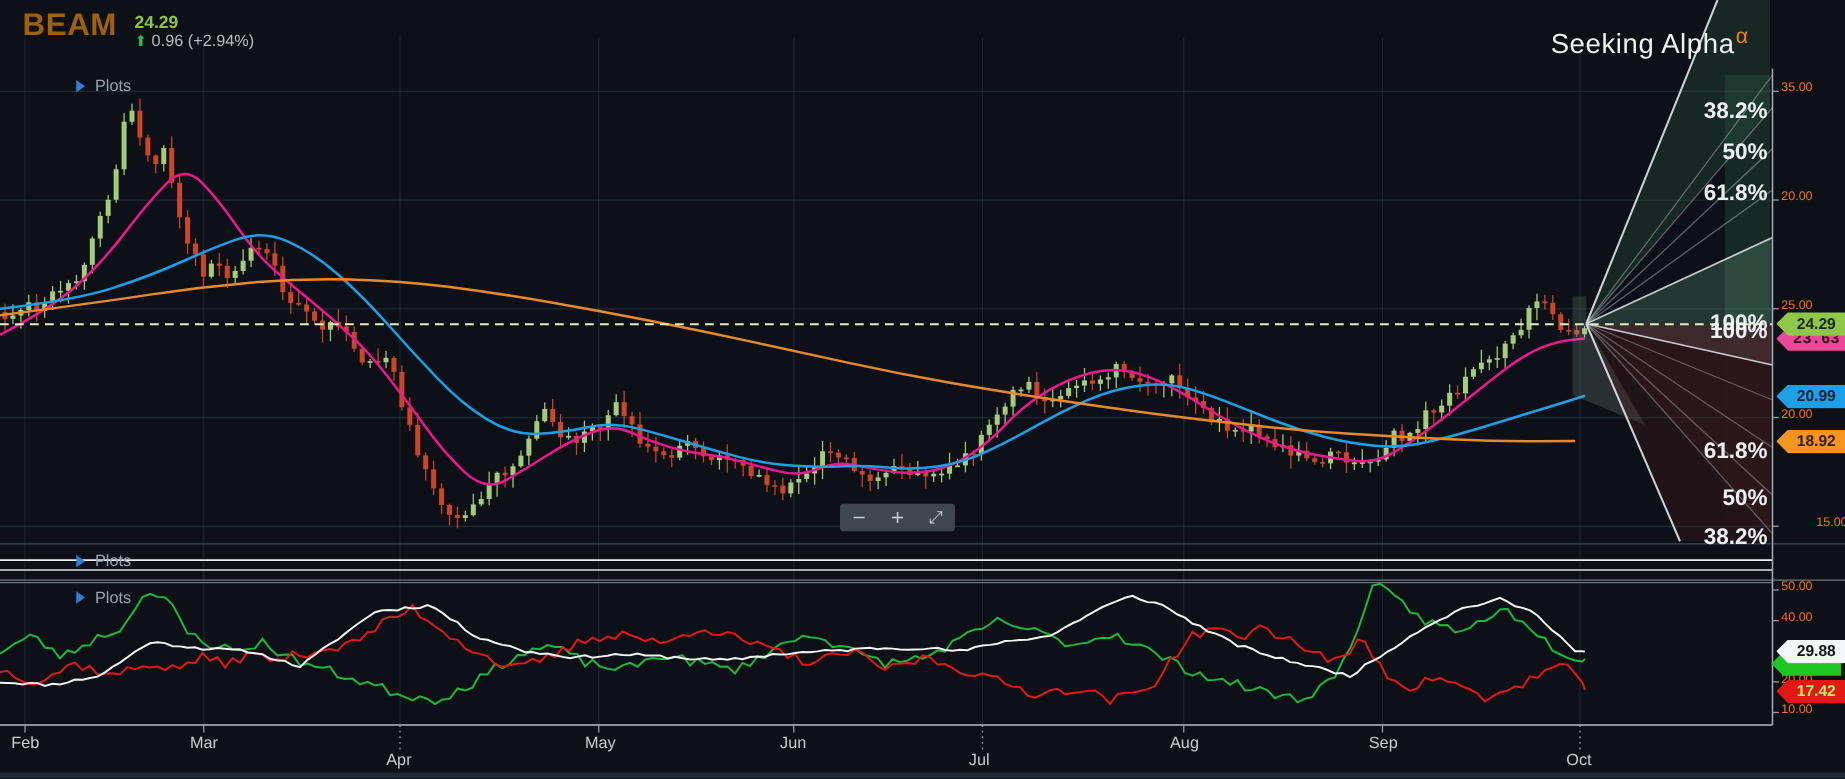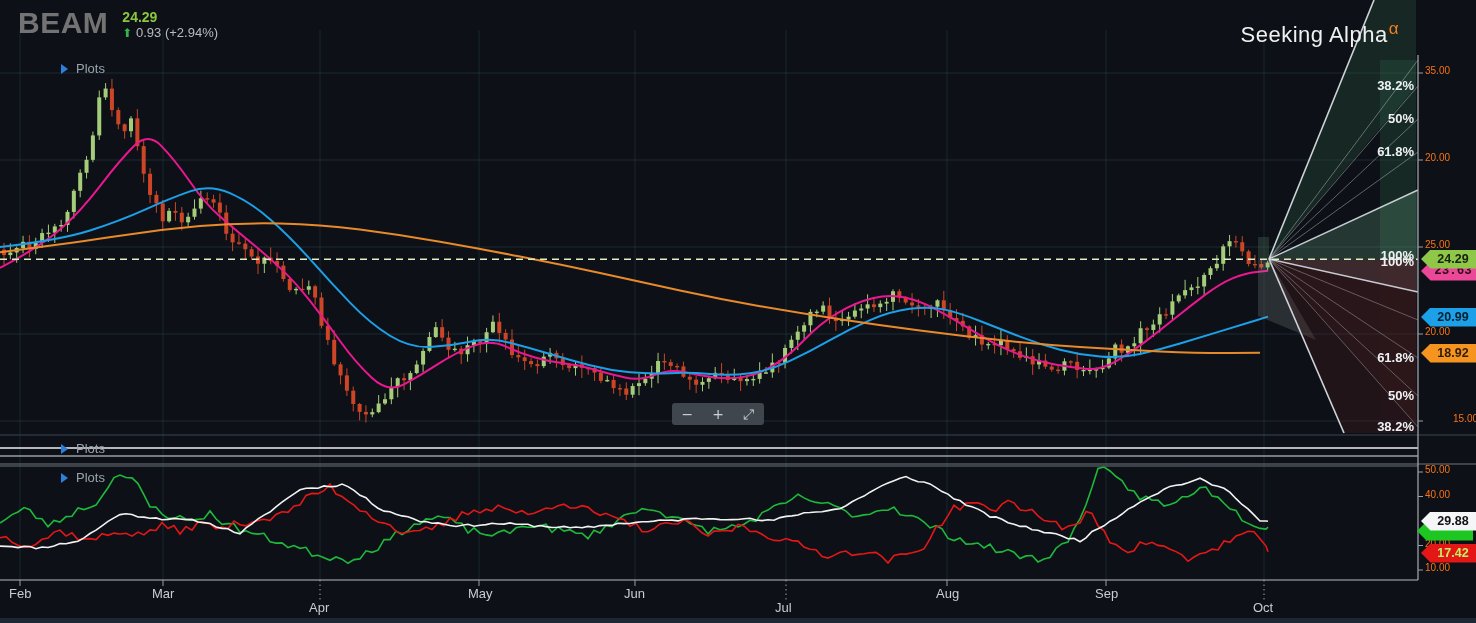--- a/index.html
+++ b/index.html
@@ -1,37 +1,37 @@
 <!DOCTYPE html>
 <html><head>
 <meta charset="utf-8">
 <style>
   html,body{margin:0;padding:0;background:#0d1117;}
   .app{position:relative;width:1476px;height:623px;background:#0d1117;overflow:hidden;
        font-family:"Liberation Sans",sans-serif;-webkit-font-smoothing:antialiased;}
   svg{position:absolute;left:0;top:0;}
   .hdr{position:absolute;left:18px;top:8px;display:flex;align-items:flex-start;z-index:5;}
-  .symbol{font-size:30px;font-weight:bold;color:#737373;letter-spacing:0.5px;line-height:1;}
+  .symbol{font-size:25px;font-weight:bold;color:#a16207;letter-spacing:0.5px;line-height:1;}
   .quote{margin-left:14px;margin-top:2px;}
   .price{color:#8cc63e;font-size:14px;font-weight:bold;line-height:1.1;}
   .change{color:#b7bcc1;font-size:13px;line-height:1.2;}
   .change .arr{color:#37b34a;font-size:12px;}
   .brand{position:absolute;right:78px;top:22px;font-family:Liberation Sans, sans-serif;
          color:#f0f0f0;font-size:22px;letter-spacing:0.5px;z-index:5;text-align:right;}
   .brand .alpha{color:#f47d20;font-size:17px;position:relative;top:-8px;left:1px;font-style:normal;}
   .plots{position:absolute;display:flex;align-items:center;gap:8px;color:#9aa3ad;
          font-size:13px;z-index:6;cursor:pointer;padding-left:48px;}
   .tri{width:0;height:0;border-left:7px solid #2d7fdb;border-top:5px solid transparent;
        border-bottom:5px solid transparent;display:inline-block;}
   .toolbar{position:absolute;left:672px;top:403px;width:92px;height:22px;background:#40464d;
            border-radius:3px;display:flex;z-index:6;overflow:hidden;}
   .toolbar button{flex:1;background:transparent;border:none;color:#ccd1d6;font-size:14px;
                   line-height:22px;padding:0;cursor:pointer;font-family:"DejaVu Sans",sans-serif;}
   .lbl{position:absolute;color:#f97316;font-size:10px;white-space:nowrap;z-index:4;}
-  .fib{position:absolute;color:#eef1f3;font-size:13px;font-weight:bold;white-space:nowrap;
+  .fib{position:absolute;color:#eef1f3;font-size:18px;font-weight:bold;white-space:nowrap;
        text-align:right;width:60px;z-index:4;}
   .mon{position:absolute;color:#c8cdd2;font-size:13px;white-space:nowrap;z-index:4;}
   .tag{position:absolute;width:56px;height:19px;font-size:12.5px;font-weight:bold;
        line-height:19px;text-align:center;padding-left:8px;box-sizing:border-box;
        clip-path:polygon(0 50%,17% 0,100% 0,100% 100%,17% 100%);z-index:5;}
 </style>
 </head>
 <body>
 
 <div class="app">
@@ -523,21 +523,21 @@
         <line x1="1418" y1="496.5" x2="1423" y2="496.5" stroke="#9aa0a6" stroke-width="1"></line>
         <line x1="1418" y1="545.5" x2="1423" y2="545.5" stroke="#9aa0a6" stroke-width="1"></line>
         <line x1="1418" y1="570" x2="1423" y2="570" stroke="#9aa0a6" stroke-width="1"></line>
       </g>
     </svg>
 
   <div class="hdr">
     <div class="symbol">BEAM</div>
     <div class="quote">
       <div class="price">24.29</div>
-      <div class="change"><span class="arr">⬆</span> <span>0.93 (+2.94%)</span></div>
+      <div class="change"><span class="arr">⬆</span> <span>0.96 (+2.94%)</span></div>
     </div>
   </div>
 
   <div class="brand"><span>Seeking Alpha</span><span class="alpha">α</span></div>
 
   <div class="plots" style="left:13px;top:61px;">
     <span class="tri"></span>
     <span>Plots</span>
   </div>
   <div class="plots" style="left:13px;top:441px;">

